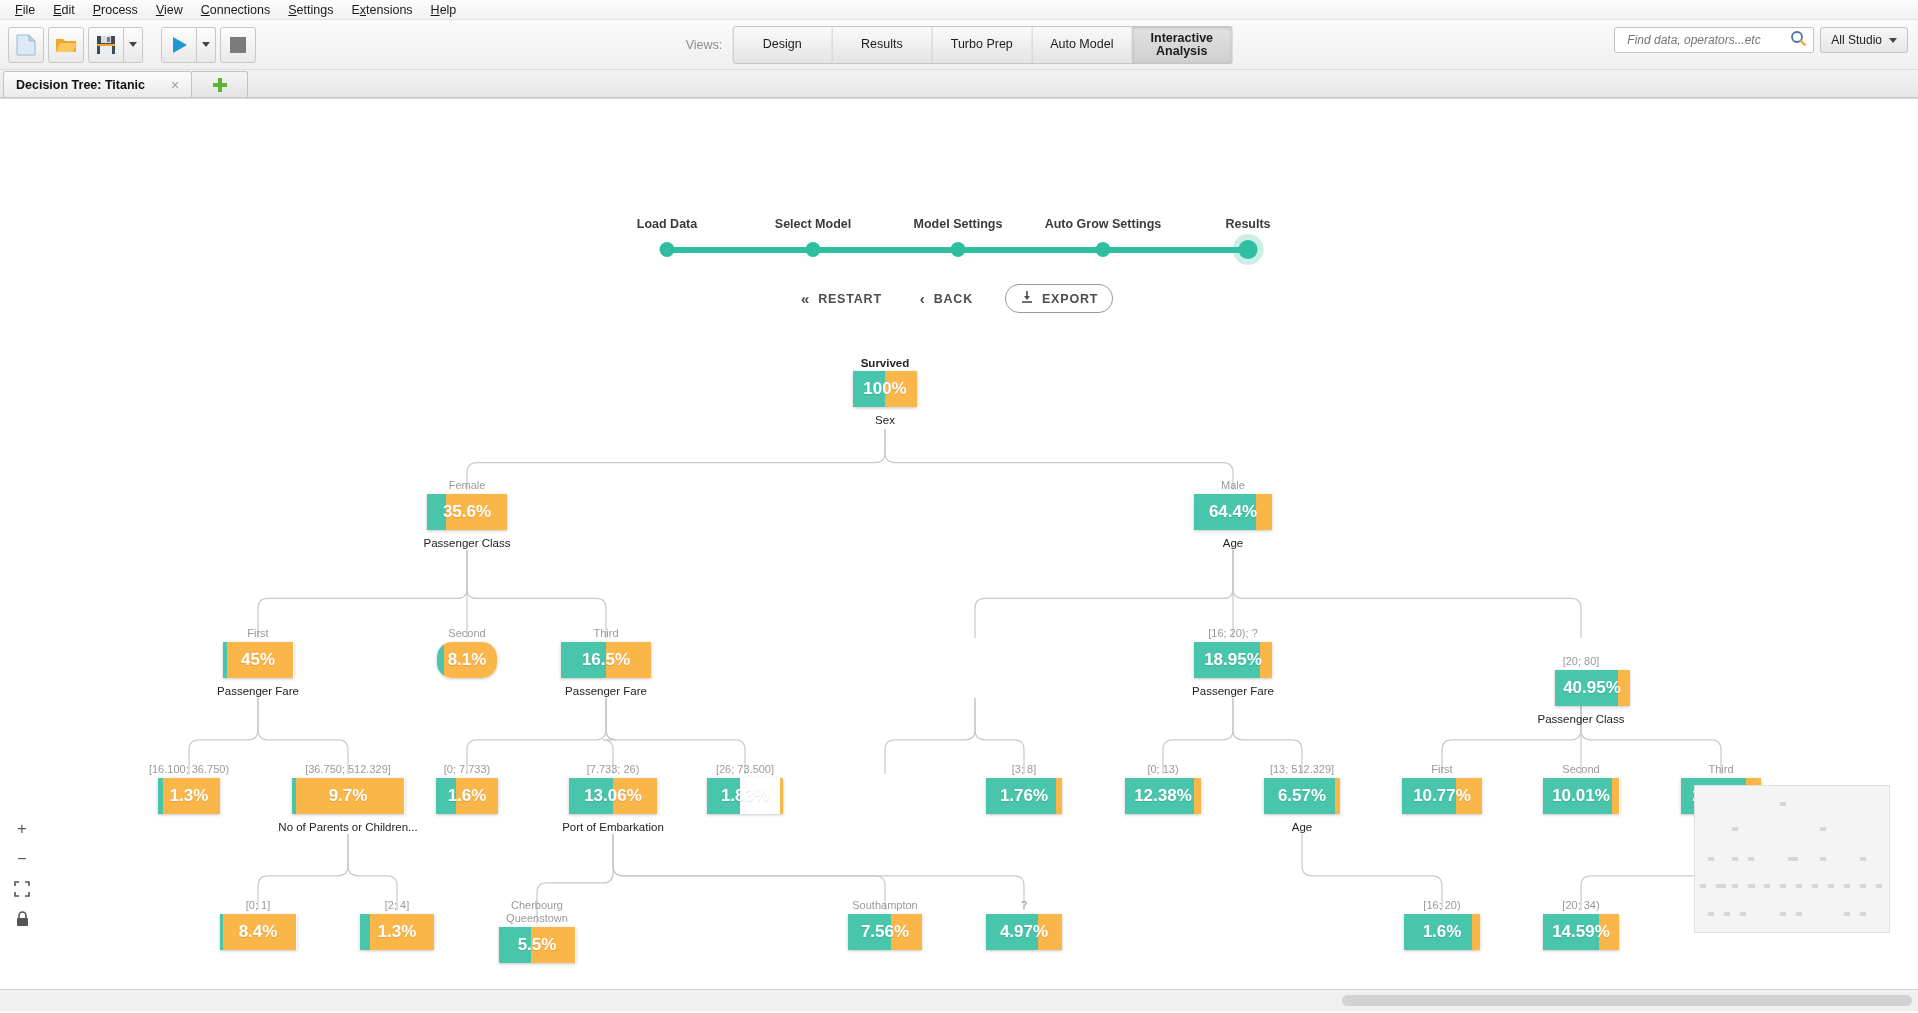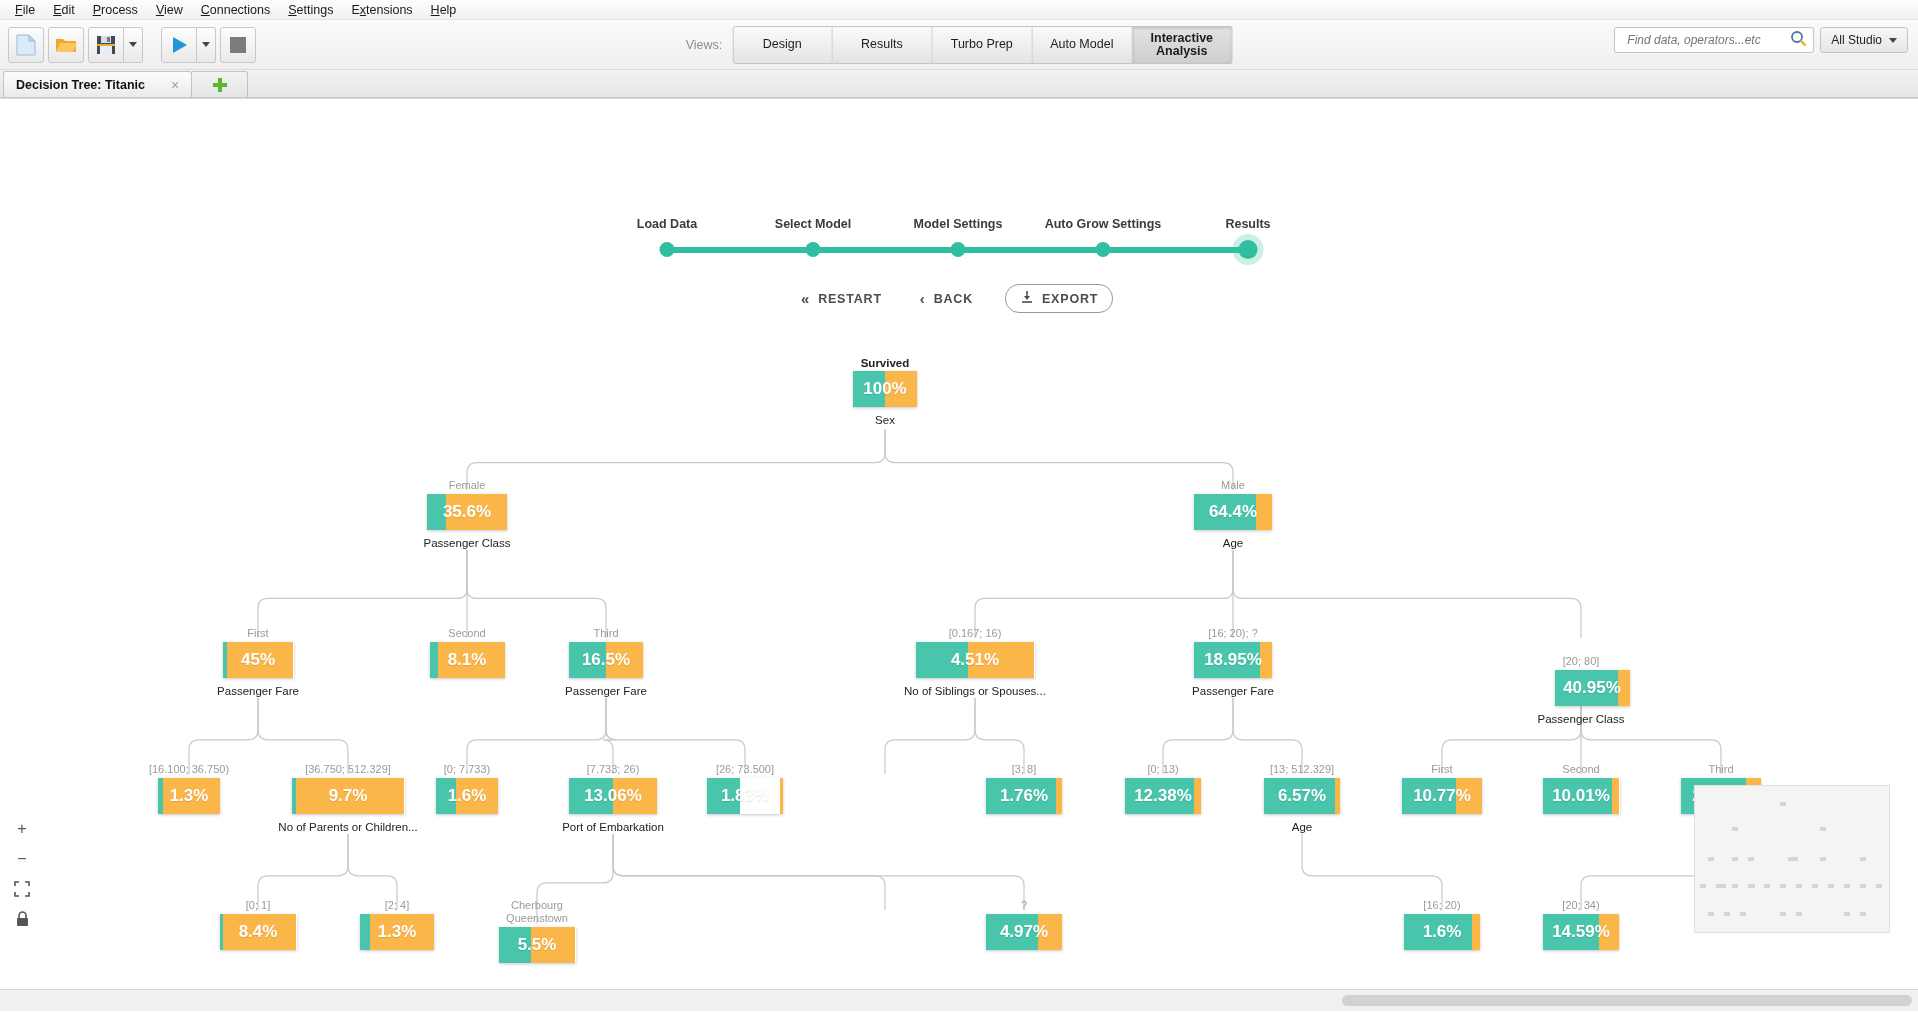--- a/index.html
+++ b/index.html
@@ -537,35 +537,30 @@
       <div class="node" style="left: 1233px; top: 380px;"><div class="node-branch">Male</div><div class="node-bar" style="width: 78px;">
           <div class="seg-teal" style="width: 80%;"></div>
           <div class="seg-orange" style="width: 20%;"></div>
           <div class="node-val">64.4%</div>
         </div><div class="node-attr">Age</div></div>
       <div class="node" style="left: 258px; top: 528px;"><div class="node-branch">First</div><div class="node-bar" style="width: 71px;">
           <div class="seg-teal" style="width: 7%;"></div>
           <div class="seg-orange" style="width: 93%;"></div>
           <div class="node-val">45%</div>
         </div><div class="node-attr">Passenger Fare</div></div>
-      <div class="node" style="left: 467px; top: 528px;"><div class="node-branch">Second</div><div class="node-bar" style="width: 75px;">
+      <div class="node" style="left: 467px; top: 528px;"><div class="node-branch">Second</div><div class="node-bar" style="width: 60px; border-radius: 15px;">
           <div class="seg-teal" style="width: 11%;"></div>
           <div class="seg-orange" style="width: 89%;"></div>
           <div class="node-val">8.1%</div>
         </div></div>
-      <div class="node" style="left: 606px; top: 528px;"><div class="node-branch">Third</div><div class="node-bar" style="width: 74px;">
+      <div class="node" style="left: 606px; top: 528px;"><div class="node-branch">Third</div><div class="node-bar" style="width: 90px;">
           <div class="seg-teal" style="width: 50%;"></div>
           <div class="seg-orange" style="width: 50%;"></div>
           <div class="node-val">16.5%</div>
         </div><div class="node-attr">Passenger Fare</div></div>
-      <div class="node" style="left: 975px; top: 528px;"><div class="node-branch">[0.167; 16)</div><div class="node-bar" style="width: 119px;">
-          <div class="seg-teal" style="width: 44%;"></div>
-          <div class="seg-orange" style="width: 56%;"></div>
-          <div class="node-val">4.51%</div>
-        </div><div class="node-attr">No of Siblings or Spouses...</div></div>
       <div class="node" style="left: 1233px; top: 528px;"><div class="node-branch">[16; 20); ?</div><div class="node-bar" style="width: 78px;">
           <div class="seg-teal" style="width: 85%;"></div>
           <div class="seg-orange" style="width: 15%;"></div>
           <div class="node-val">18.95%</div>
         </div><div class="node-attr">Passenger Fare</div></div>
       <div class="node" style="left: 1581px; top: 556px; text-align: center;"><div class="node-branch">[20; 80]</div><div class="node-bar" style="width: 75px; margin-left: 22px;">
           <div class="seg-teal" style="width: 84%;"></div>
           <div class="seg-orange" style="width: 16%;"></div>
           <div class="node-val">40.95%</div>
         </div><div class="node-attr">Passenger Class</div></div>
@@ -632,20 +627,25 @@
       <div class="node" style="left: 397px; top: 800px;"><div class="node-branch">[2; 4]</div><div class="node-bar" style="width: 74px;">
           <div class="seg-teal" style="width: 14%;"></div>
           <div class="seg-orange" style="width: 86%;"></div>
           <div class="node-val">1.3%</div>
         </div></div>
       <div class="node" style="left: 537px; top: 800px;"><div class="node-branch">Cherbourg
 Queenstown</div><div class="node-bar" style="width: 77px;">
           <div class="seg-teal" style="width: 42%;"></div>
           <div class="seg-orange" style="width: 58%;"></div>
           <div class="node-val">5.5%</div>
+        </div></div>
+      <div class="node" style="left: 885px; top: 800px;"><div class="node-branch">Southampton</div><div class="node-bar" style="width: 74px;">
+          <div class="seg-teal" style="width: 58%;"></div>
+          <div class="seg-orange" style="width: 42%;"></div>
+          <div class="node-val">7.56%</div>
         </div></div>
       <div class="node" style="left: 1024px; top: 800px;"><div class="node-branch">?</div><div class="node-bar" style="width: 76px;">
           <div class="seg-teal" style="width: 68%;"></div>
           <div class="seg-orange" style="width: 32%;"></div>
           <div class="node-val">4.97%</div>
         </div></div>
       <div class="node" style="left: 1442px; top: 800px;"><div class="node-branch">[16; 20)</div><div class="node-bar" style="width: 76px;">
           <div class="seg-teal" style="width: 89%;"></div>
           <div class="seg-orange" style="width: 11%;"></div>
           <div class="node-val">1.6%</div>

